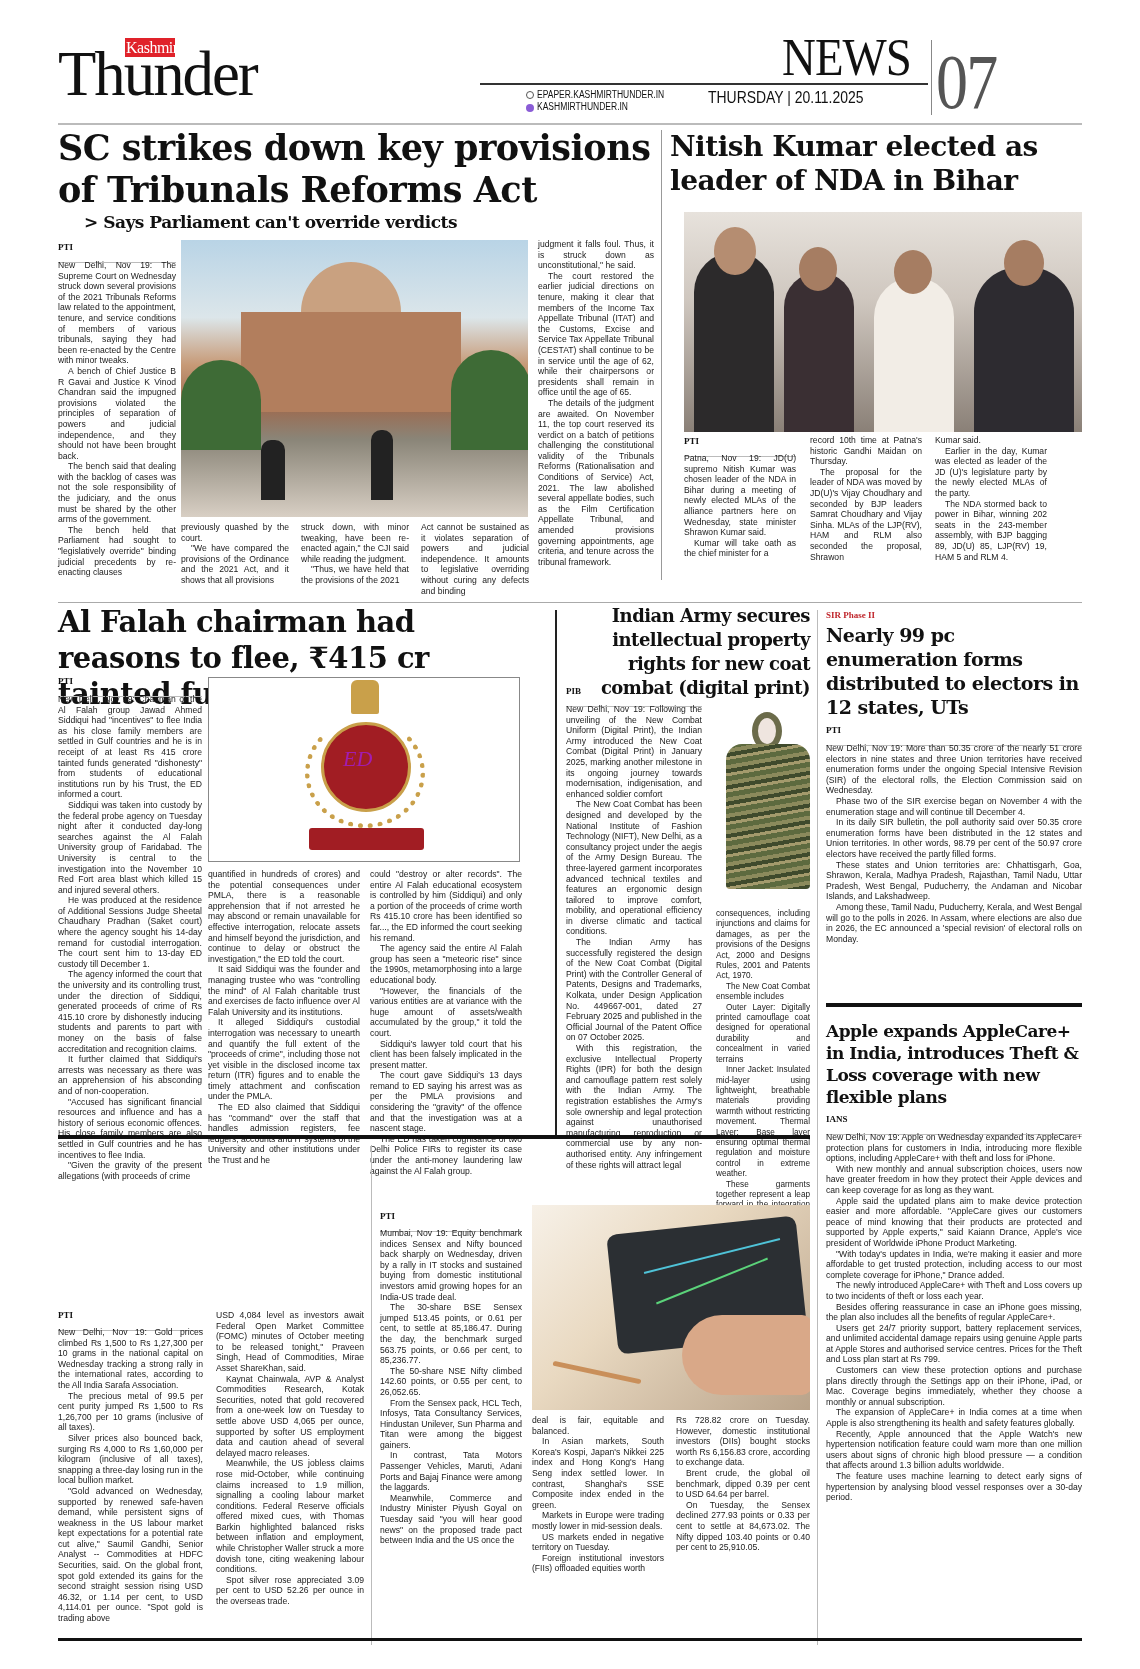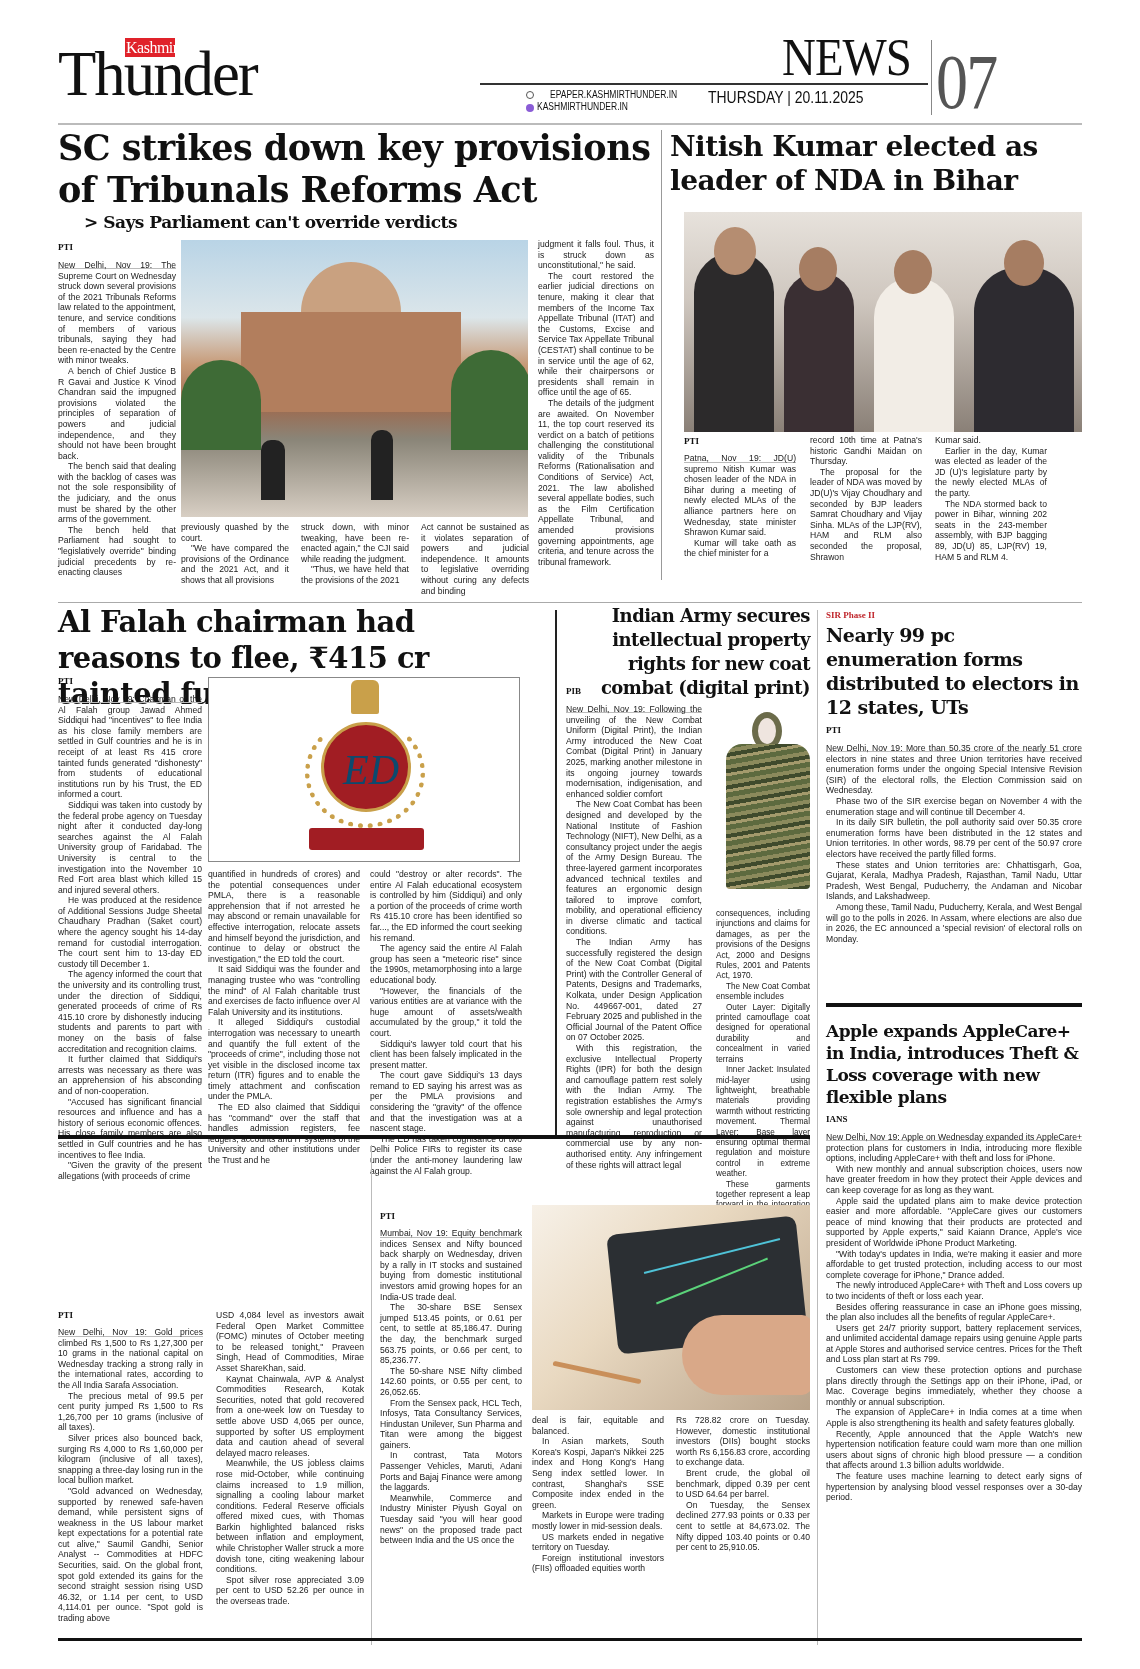--- a/index.html
+++ b/index.html
@@ -3,38 +3,38 @@
 <meta charset="utf-8">
 <style>
   *{box-sizing:border-box;margin:0;padding:0}
   html,body{width:1140px;height:1669px;background:#fff;overflow:hidden}
   body{position:relative;font-family:"DejaVu Sans",sans-serif;color:#111}
   .abs{position:absolute}
   .head{font-family:"DejaVu Serif","Liberation Serif",serif;font-weight:bold;color:#111;letter-spacing:-0.5px}
   .body{font-family:"Liberation Sans","DejaVu Sans",sans-serif;font-size:8.6px;line-height:10.6px;text-align:justify;color:#1a1a1a;hyphens:auto}
   .body p{text-indent:10px}
   .body p:first-child{text-indent:0}
-  .src{font-family:"Liberation Serif",serif;font-weight:bold;font-size:9px;border-bottom:1px solid #bbb;padding-bottom:16px}
+  .src{font-family:"Liberation Serif",serif;font-weight:bold;font-size:9px;border-bottom:1px solid #bbb;padding-bottom:10px}
   .vr{position:absolute;background:#999;width:1px}
   .hr{position:absolute;background:#aaa;height:1px}
   .thick{position:absolute;background:#111;height:4px}
   .photo{position:absolute;overflow:hidden}
 </style>
 </head>
 <body>
 
 <div class="abs" style="left:0;top:0;width:1140px;height:125px">
   <div class="abs" style="left:125px;top:38px;width:50px;height:19px;background:#e0222a"></div>
   <div class="abs" style="left:126px;top:38px;width:48px;height:19px;color:#fff;font-family:'Liberation Serif',serif;font-size:16px;line-height:19px;text-align:center;letter-spacing:-0.5px">Kashmir</div>
   <div class="abs" style="left:58px;top:40px;font-family:'Liberation Serif',serif;font-size:64px;line-height:68px;letter-spacing:-2px;transform:scaleX(0.98);transform-origin:left">Thunder</div>
   <div class="abs" style="left:782px;top:30px;font-family:'Liberation Serif',serif;font-size:52px;line-height:56px;letter-spacing:-1px;transform:scaleX(0.9);transform-origin:left">NEWS</div>
   <div class="abs" style="left:480px;top:83px;width:448px;height:2px;background:#333"></div>
   <div class="vr" style="left:931px;top:40px;height:75px;background:#888"></div>
   <div class="abs" style="left:936px;top:42px;font-family:'Liberation Serif',serif;font-size:78px;line-height:80px;color:#555;letter-spacing:-2px;transform:scaleX(0.82);transform-origin:left">07</div>
-  <div class="abs" style="left:526px;top:89px;font-size:10px;line-height:11px;display:flex;align-items:center;gap:16px">
+  <div class="abs" style="left:526px;top:89px;font-size:10px;line-height:11px;display:flex;align-items:center;gap:3px">
     <span style="display:inline-block;width:8px;height:8px;border-radius:50%;border:1.5px solid #555"></span>
     <span style="font-family:'Liberation Sans',sans-serif;transform:scaleX(0.85);transform-origin:left;display:inline-block">EPAPER.KASHMIRTHUNDER.IN</span>
   </div>
   <div class="abs" style="left:526px;top:101px;font-size:10px;line-height:11px;display:flex;align-items:flex-end;gap:3px">
     <span style="display:inline-block;width:8px;height:8px;border-radius:50%;background:#8a5cd6"></span>
     <span style="font-family:'Liberation Sans',sans-serif;transform:scaleX(0.85);transform-origin:left;display:inline-block">KASHMIRTHUNDER.IN</span>
   </div>
   <div class="abs" style="left:708px;top:88px;font-family:'Liberation Sans',sans-serif;font-size:17px;line-height:20px;transform:scaleX(0.82);transform-origin:left;white-space:nowrap">THURSDAY | 20.11.2025</div>
   <div class="abs" style="left:58px;top:123px;width:1024px;height:2px;background:#bbb"></div>
 </div>
@@ -115,21 +115,21 @@
     <p>Siddiqui was taken into custody by the federal probe agency on Tuesday night after it conducted day-long searches against the Al Falah University group of Faridabad. The University is central to the investigation into the November 10 Red Fort area blast which killed 15 and injured several others.</p>
     <p>He was produced at the residence of Additional Sessions Judge Sheetal Chaudhary Pradhan (Saket court) where the agency sought his 14-day remand for custodial interrogation. The court sent him to 13-day ED custody till December 1.</p>
     <p>The agency informed the court that the university and its controlling trust, under the direction of Siddiqui, generated proceeds of crime of Rs 415.10 crore by dishonestly inducing students and parents to part with money on the basis of false accreditation and recognition claims.</p>
     <p>It further claimed that Siddiqui's arrests was necessary as there was an apprehension of his absconding and of non-cooperation.</p>
     <p>"Accused has significant financial resources and influence and has a history of serious economic offences. His close family members are also settled in Gulf countries and he has incentives to flee India.</p>
     <p>"Given the gravity of the present allegations (with proceeds of crime</p>
   </div>
   <div class="photo" style="left:150px;top:73px;width:312px;height:185px;background:#fff;border:1px solid #888">
     <div class="abs" style="left:142px;top:2px;width:28px;height:34px;background:#c9a04a;border-radius:6px 6px 2px 2px"></div>
     <div class="abs" style="left:112px;top:44px;width:90px;height:90px;border-radius:50%;background:#a11d23;border:3px solid #c9a04a"></div>
-    <div class="abs" style="left:134px;top:68px;font-family:'Liberation Serif',serif;font-style:italic;font-size:42px;color:#0c4a6e">ED</div>
+    <div class="abs" style="left:134px;top:68px;font-family:'Liberation Serif',serif;font-style:italic;font-size:22px;color:#a21caf">ED</div>
     <div class="abs" style="left:96px;top:40px;width:120px;height:110px;border-radius:50%;border:5px dotted #c9a04a;border-top-color:transparent"></div>
     <div class="abs" style="left:100px;top:150px;width:115px;height:22px;background:#a11d23;border-radius:3px"></div>
   </div>
   <div class="abs body" style="left:150px;top:265px;width:152px">
     <p style="text-indent:0">quantified in hundreds of crores) and the potential consequences under PMLA, there is a reasonable apprehension that if not arrested he may abscond or remain unavailable for effective interrogation, relocate assets and himself beyond the jurisdiction, and continue to delay or obstruct the investigation," the ED told the court.</p>
     <p>It said Siddiqui was the founder and managing trustee who was "controlling the mind" of Al Falah charitable trust and exercises de facto influence over Al Falah University and its institutions.</p>
     <p>It alleged Siddiqui's custodial interrogation was necessary to unearth and quantify the full extent of the "proceeds of crime", including those not yet visible in the disclosed income tax return (ITR) figures and to enable the timely attachment and confiscation under the PMLA.</p>
     <p>The ED also claimed that Siddiqui has "command" over the staff that handles admission registers, fee ledgers, accounts and IT systems of the University and other institutions under the Trust and he</p>
   </div>
   <div class="abs body" style="left:312px;top:265px;width:152px">
@@ -169,21 +169,21 @@
 <div class="vr" style="left:817px;top:610px;height:1035px;background:#bbb"></div>
 
 <div class="abs" style="left:826px;top:610px;width:256px;height:400px">
   <div class="abs" style="left:0;top:0;font-family:'Liberation Serif',serif;font-weight:bold;font-size:9px;color:#c0272d">SIR Phase II</div>
   <h2 class="head" style="position:absolute;left:0;top:13px;width:256px;font-size:19px;line-height:24px">Nearly 99 pc enumeration forms distributed to electors in 12 states, UTs</h2>
   <div class="abs src" style="left:0;top:115px;width:256px">PTI</div>
   <div class="abs body" style="left:0;top:133px;width:256px">
     <p>New Delhi, Nov 19: More than 50.35 crore of the nearly 51 crore electors in nine states and three Union territories have received enumeration forms under the ongoing Special Intensive Revision (SIR) of the electoral rolls, the Election Commission said on Wednesday.</p>
     <p>Phase two of the SIR exercise began on November 4 with the enumeration stage and will continue till December 4.</p>
     <p>In its daily SIR bulletin, the poll authority said over 50.35 crore enumeration forms have been distributed in the 12 states and Union territories. In other words, 98.79 per cent of the 50.97 crore electors have received the partly filled forms.</p>
-    <p>These states and Union territories are: Chhattisgarh, Goa, Gujarat, Kerala, Madhya Pradesh, Rajasthan, Tamil Nadu, Uttar Pradesh, West Bengal, Puducherry, the Andaman and Nicobar Islands, and Lakshadweep.</p>
+    <p>These states and Union territories are: Chhattisgarh, Goa, Shrawon, Kerala, Madhya Pradesh, Rajasthan, Tamil Nadu, Uttar Pradesh, West Bengal, Puducherry, the Andaman and Nicobar Islands, and Lakshadweep.</p>
     <p>Among these, Tamil Nadu, Puducherry, Kerala, and West Bengal will go to the polls in 2026. In Assam, where elections are also due in 2026, the EC announced a 'special revision' of electoral rolls on Monday.</p>
   </div>
 </div>
 
 <div class="thick" style="left:826px;top:1003px;width:256px"></div>
 
 <div class="abs" style="left:826px;top:1012px;width:256px;height:640px">
   <h2 class="head" style="position:absolute;left:0;top:8px;width:256px;font-size:17px;line-height:22px">Apple expands AppleCare+ in India, introduces Theft &amp; Loss coverage with new flexible plans</h2>
   <div class="abs src" style="left:0;top:102px;width:256px">IANS</div>
   <div class="abs body" style="left:0;top:120px;width:256px">

